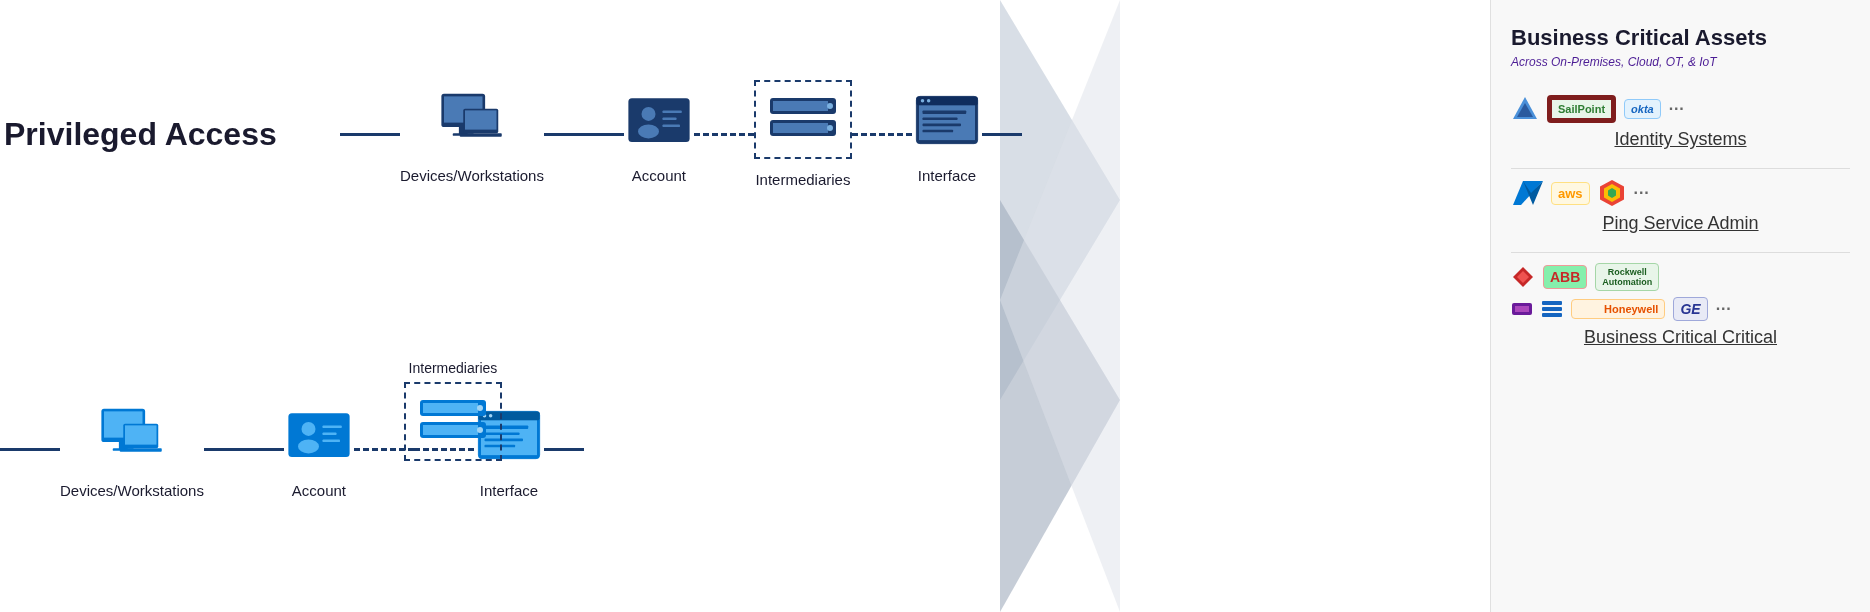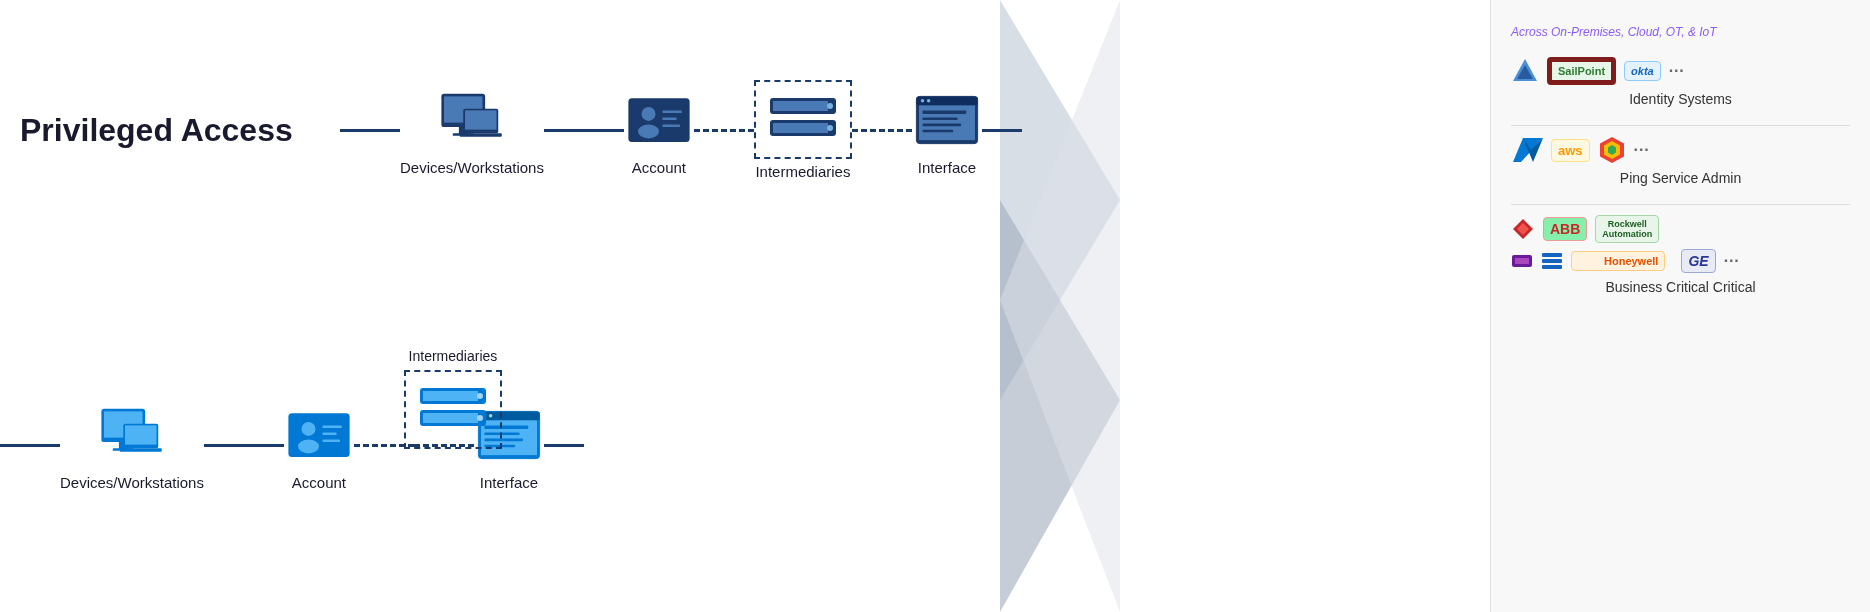--- a/index.html
+++ b/index.html
@@ -32,21 +32,21 @@
     }
 
     .user-row {
       top: 400px;
     }
 
     
     .row-label {
       width: 340px;
       flex-shrink: 0;
-      padding-left: 20px;
+      padding-left: 4px;
     }
 
     .row-label-privileged {
       font-size: 32px;
       font-weight: 700;
       color: #1a1a2e;
     }
 
     .row-label-user {
       font-size: 32px;
@@ -86,21 +86,21 @@
       align-items: center;
       flex-shrink: 0;
     }
 
     .icon-svg {
       width: 70px;
       height: 70px;
     }
 
     .icon-label {
-      margin-top: 4px;
+      margin-top: 12px;
       font-size: 15px;
       color: #1a1a2e;
       font-weight: 500;
       text-align: center;
       white-space: nowrap;
     }
 
     
     .intermediary-box {
       display: flex;
@@ -129,42 +129,43 @@
     .panel-title {
       font-size: 22px;
       font-weight: 700;
       color: #1a1a2e;
       line-height: 1.2;
       margin-bottom: 4px;
     }
 
     .panel-subtitle {
       font-size: 12px;
-      color: #8b5cf6;
-      margin-bottom: 18px;
+      color: #4c1d95;
+      margin-bottom: 26px;
       font-style: italic;
     }
 
     .panel-section {
       margin-bottom: 18px;
     }
 
     .logo-row {
       display: flex;
       align-items: center;
       gap: 8px;
       margin-bottom: 6px;
       flex-wrap: wrap;
     }
 
     .section-label {
-      font-size: 14px;
+      font-size: 18px;
       color: #333;
       text-align: center;
       margin-top: 4px;
+      text-decoration: underline;
     }
 
     
     .logo-badge {
       display: flex;
       align-items: center;
       justify-content: center;
       border-radius: 4px;
       font-weight: 700;
       font-size: 11px;
@@ -365,20 +366,21 @@
         <span class="icon-label">Interface</span>
       </div>
 
       <div class="line line-solid" style="width:40px;"></div>
     </div>
   </div>
 
 </div>
 
 <div class="right-panel">
+  <div class="panel-title">Business Critical Assets</div>
   <div class="panel-subtitle">Across On-Premises, Cloud, OT, &amp; IoT</div>
 
   <div class="panel-section">
     <div class="logo-row">
 
       <svg width="28" height="28" viewBox="0 0 28 28">
         <polygon points="14,2 26,24 2,24" fill="#4a90d9"></polygon>
         <polygon points="14,8 22,22 6,22" fill="#2a5a9e"></polygon>
       </svg>
       <span class="logo-badge sailpoint-logo">SailPoint</span>
@@ -428,18 +430,18 @@
         <rect x="1" y="5" width="20" height="12" rx="2" fill="#6a1b9a"></rect>
         <rect x="4" y="8" width="14" height="6" fill="#ab47bc"></rect>
       </svg>
 
       <svg width="22" height="22" viewBox="0 0 22 22" fill="none">
         <rect x="1" y="3" width="20" height="4" rx="1" fill="#1565c0"></rect>
         <rect x="1" y="9" width="20" height="4" rx="1" fill="#1565c0"></rect>
         <rect x="1" y="15" width="20" height="4" rx="1" fill="#1565c0"></rect>
       </svg>
       <span class="logo-badge honeywell-logo">Honeywell</span>
-      <span class="logo-badge ge-logo" style="font-size:14px; font-weight:700; font-style:italic;margin-left:8px;">GE</span>
+      <span class="logo-badge ge-logo" style="font-size:14px; font-weight:700; font-style:italic;">GE</span>
       <span class="more-dots">···</span>
     </div>
     <div class="section-label">Business Critical Critical</div>
   </div>
 </div>
 
 </body></html>

